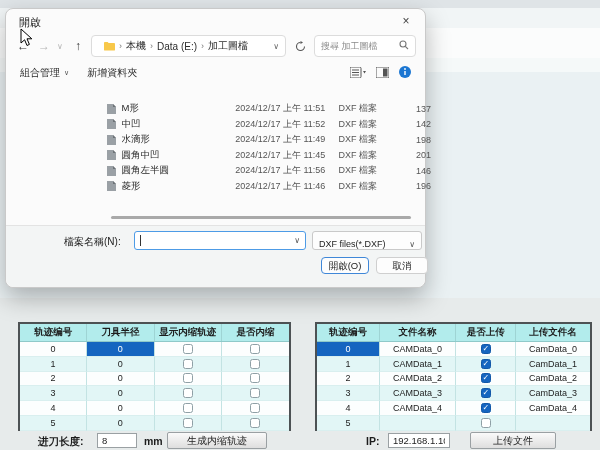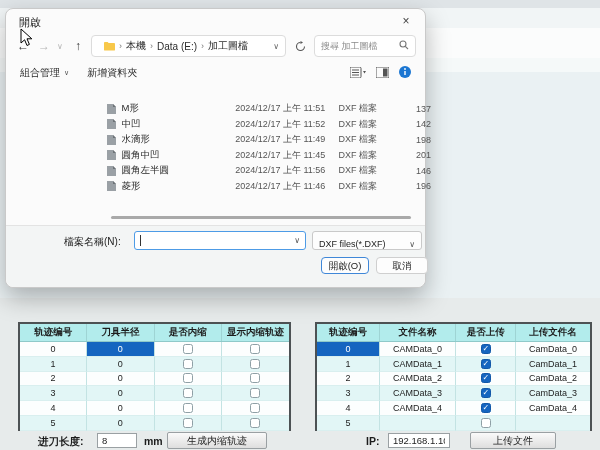--- a/index.html
+++ b/index.html
@@ -101,22 +101,22 @@
 </style>
 </head>
 <body>
 
 <div class="screen">
 
   <div class="dtable left">
     <div class="thead" id="left-thead">
         <div class="th">轨迹编号</div>
         <div class="th">刀具半径</div>
+        <div class="th">显示内缩轨迹</div>
         <div class="th">是否内缩</div>
-        <div class="th">显示内缩轨迹</div>
       </div>
     <div id="left-tbody">
         <div class="tr">
           <div class="td">0</div>
           <div class="td selected">0</div>
           <div class="td">
             <span class="cb"></span>
           </div>
           <div class="td">
             <span class="cb"></span>

